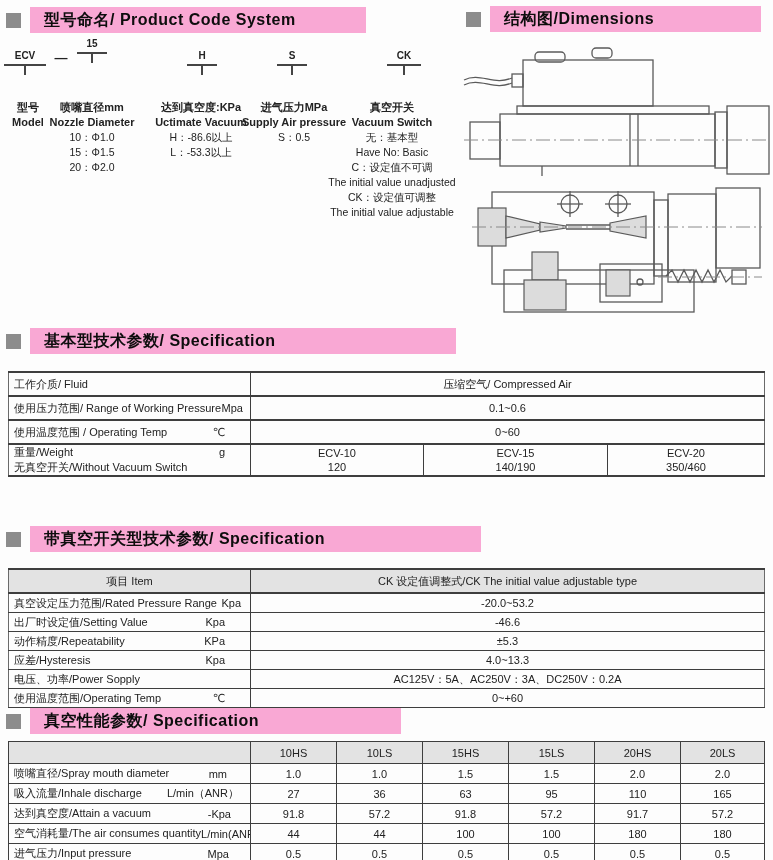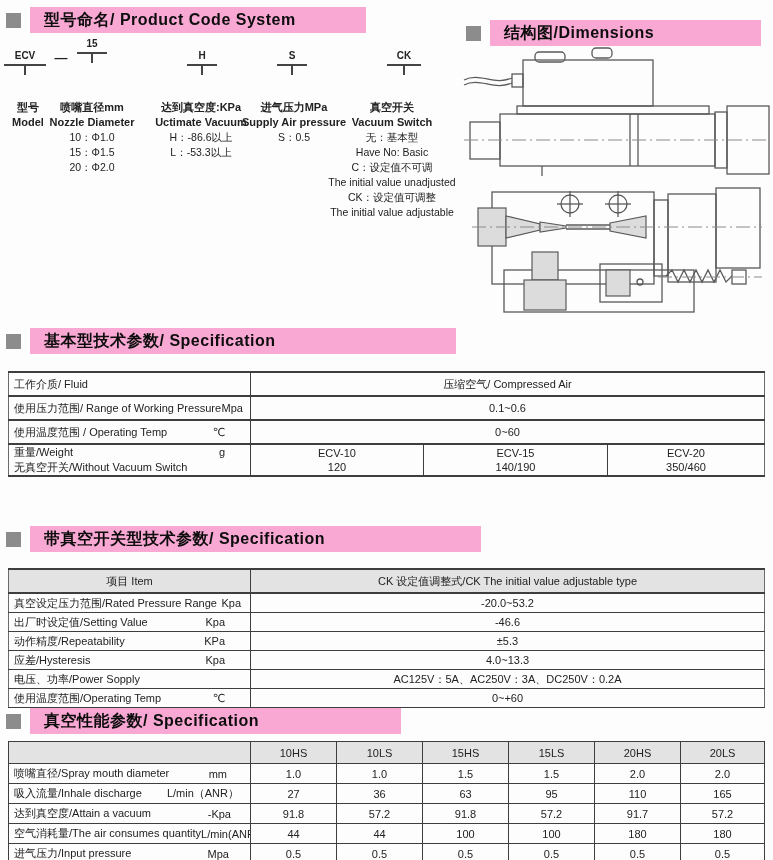--- a/index.html
+++ b/index.html
@@ -117,21 +117,21 @@
     <div class="l0">真空开关</div>
     <div class="l1">Vacuum Switch</div>
     <div>无：基本型</div>
     <div>Have No: Basic</div>
     <div>C：设定值不可调</div>
     <div>The initial value unadjusted</div>
     <div>CK：设定值可调整</div>
     <div>The initial value  adjustable</div>
   </div>
 
-  <div class="sec-header" style="left:466px;top:20px;">
+  <div class="sec-header" style="left:466px;top:6px;">
     <span class="bullet"></span>
     <span class="bar" style="min-width:245px">结构图/Dimensions</span>
   </div>
 
   <svg class="draw" style="left:462px;top:46px;" width="310" height="130" viewBox="0 0 310 130">
     <path class="thin" d="M2,34 C18,26 32,40 50,32"></path>
     <path class="thin" d="M2,39 C18,31 32,45 50,37"></path>
     <rect class="thin" x="50" y="28" width="11" height="13"></rect>
     <rect class="thin" x="61" y="14" width="130" height="46"></rect>
     <rect class="thin" x="73" y="6" width="30" height="10" rx="4"></rect>

